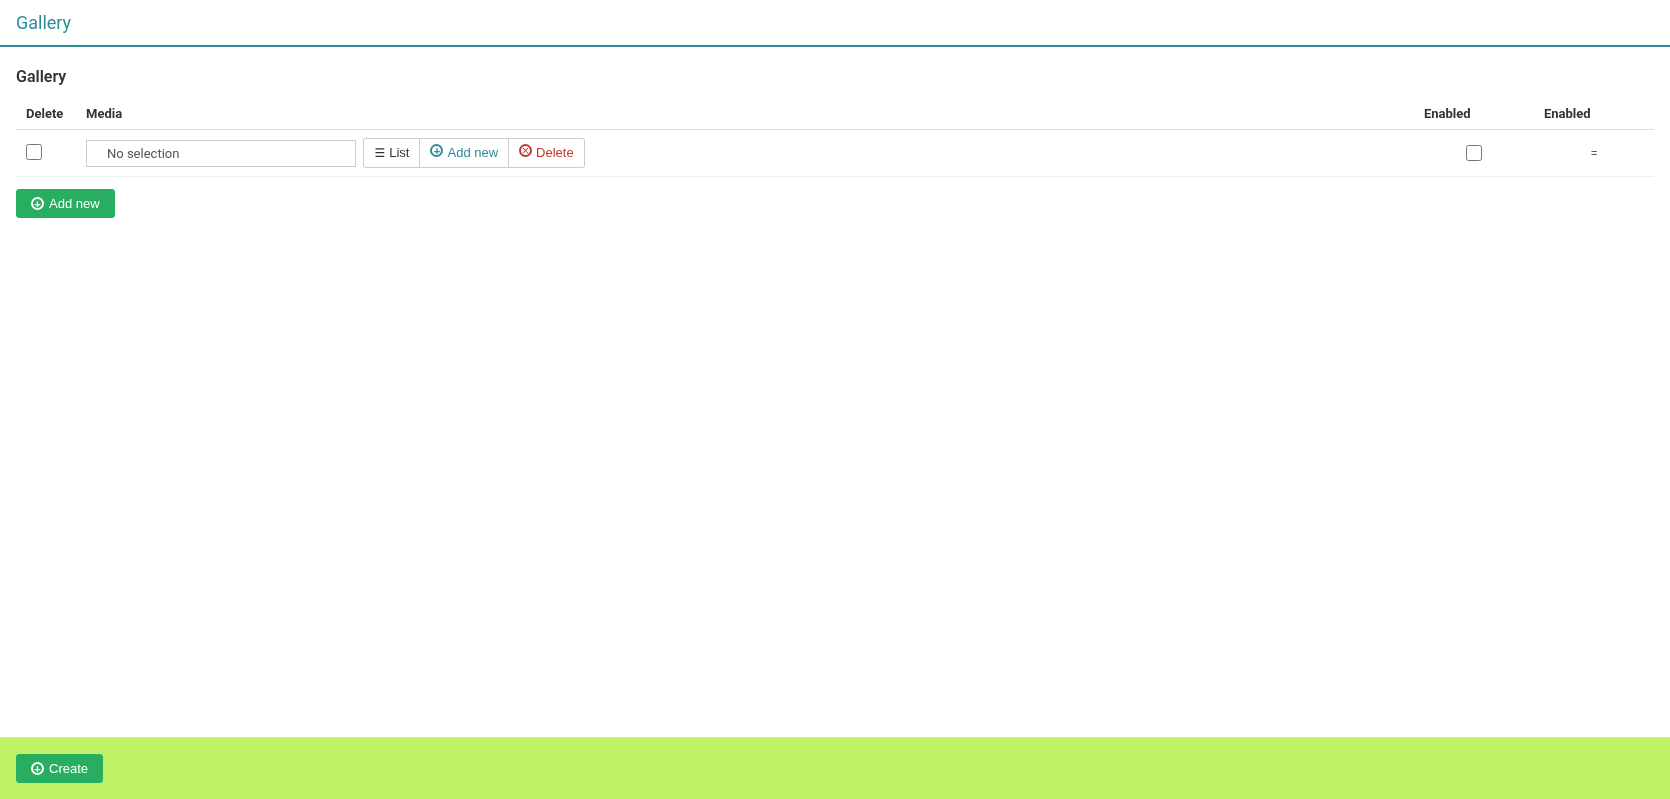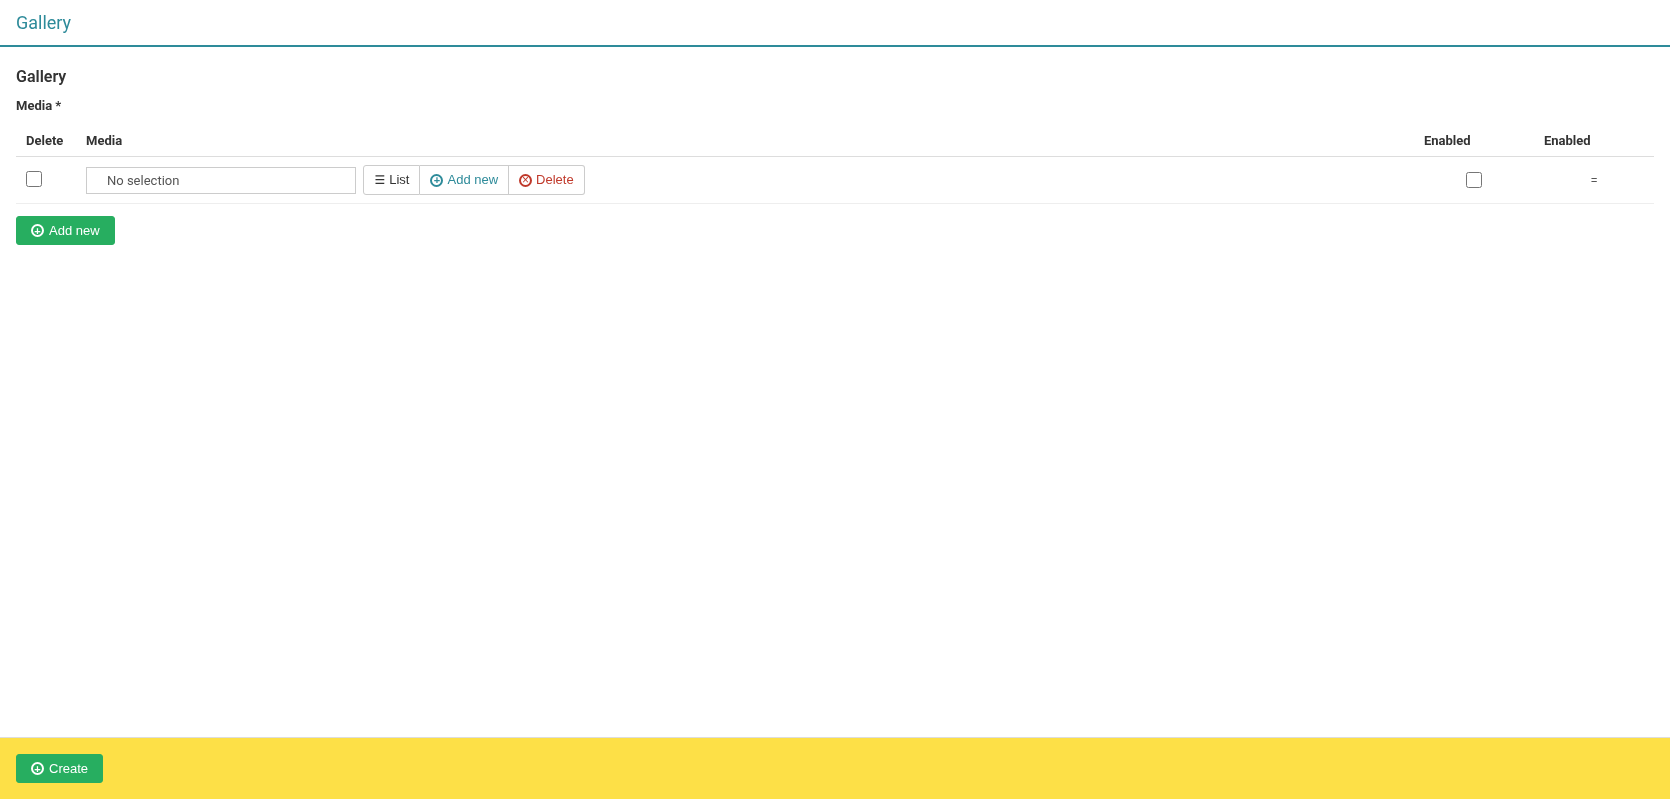--- a/index.html
+++ b/index.html
@@ -108,21 +108,21 @@
 
     .media-actions {
       display: inline-flex;
       gap: 0;
       vertical-align: middle;
       margin-left: 4px;
     }
 
     .btn {
       display: inline-flex;
-      align-items: center;
+      align-items: flex-start;
       gap: 4px;
       padding: 5px 10px;
       font-size: 13px;
       cursor: pointer;
       border: 1px solid #ccc;
       background: #fff;
       color: #333;
       text-decoration: none;
       line-height: 1.4;
     }
@@ -170,21 +170,21 @@
       color: #555;
       font-size: 13px;
     }
 
     .add-new-row {
       margin-top: 10px;
       margin-bottom: 16px;
     }
 
     .footer-bar {
-      background: #fde047;
+      background: #bef264;
       border-top: 1px solid #ddd;
       padding: 16px;
       margin-top: 20px;
       position: fixed;
       bottom: 0;
       left: 0;
       right: 0;
     }
 
     .icon-list::before {
@@ -243,24 +243,20 @@
 </head>
 <body>
 
 <div class="page-title-bar">
   <h1 class="page-title">Gallery</h1>
 </div>
 
 <div class="main-content">
   <h2 class="section-title">Gallery</h2>
 
-  <div class="field-label">
-    <span>Media</span>
-    <span class="required"> *</span>
-  </div>
 
   <table class="table-container">
     <thead>
       <tr>
         <th class="col-delete">Delete</th>
         <th class="col-media">Media</th>
         <th class="col-enabled">Enabled</th>
         <th class="col-position">Enabled</th>
       </tr>
     </thead>

